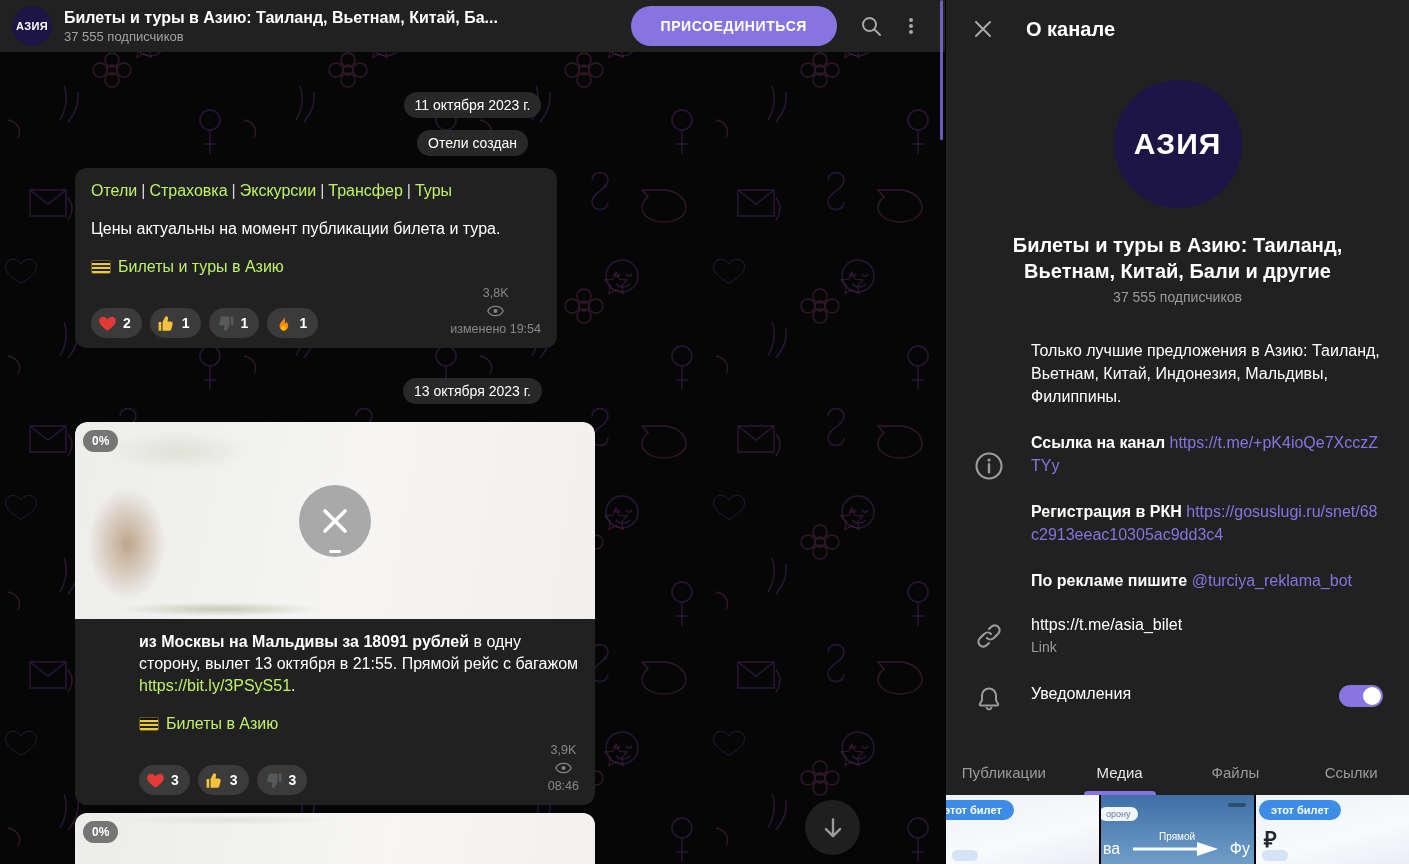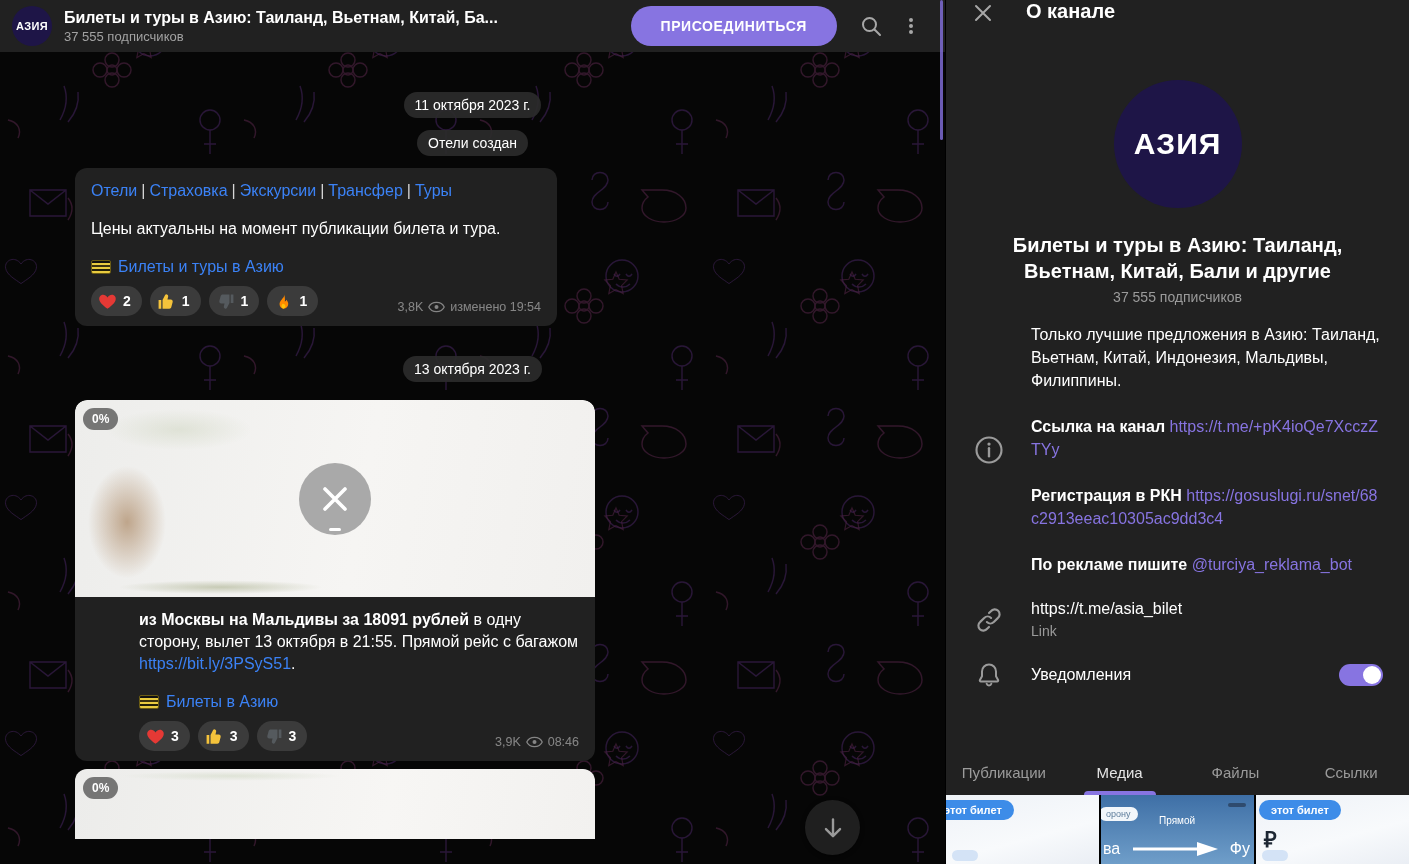--- a/index.html
+++ b/index.html
@@ -20,30 +20,30 @@
 
   .msgs { position:relative; z-index:2; padding:0 0 0 75px; }
   .center-row { display:flex; justify-content:center; margin-right:75px; }
   .pill-badge { display:inline-block; background:rgba(43,43,43,.92); color:#fff; font-size:14px; font-weight:500; padding:5px 11px; border-radius:14px; }
   .d1 { margin-top:40px; } .d2 { margin-top:12px; } .d3 { margin-top:30px; }
 
   .bubble { background:#212121; border-radius:12px; color:#fff; font-size:16px; }
   .b1 { width:482px; margin-top:12px; padding:12px 16px 10px; }
   .b2 { width:520px; margin-top:18px; overflow:hidden; }
   .line { line-height:22px; }
-  .links-line a, .chan a, .cap a { color:#3b82f6; text-decoration:none; }
+  .links-line a, .chan a, .cap a { color:#bef264; text-decoration:none; }
   .links-line .sep { color:#d6d6d6; margin:0 4px; }
   .body-line { margin-top:16px; }
   .chan { margin-top:18px; display:flex; align-items:center; gap:7px; }
   .ticket-emoji { width:20px; height:14px; border-radius:2px; flex:none;
     background:linear-gradient(#111 0 2px, #e9cb3f 2px 4px, #3a3110 4px 6px, #e9cb3f 6px 8px, #23200a 8px 10px, #e9cb3f 10px 14px); border:1px solid #6b5c14; }
   .react-row { margin-top:10px; display:flex; align-items:flex-end; gap:8px; }
   .react-pill { display:flex; align-items:center; gap:6px; background:#3b3b3b; border-radius:15px; height:30px; padding:0 11px 0 7px; cursor:pointer; }
   .react-pill b { color:#fff; font-size:14px; }
-  .msg-meta { margin-left:auto; display:flex; align-items:center; gap:5px; color:rgba(255,255,255,.45); font-size:12.5px; padding-bottom:2px; white-space:nowrap; }
+  .msg-meta { margin-left:auto; display:flex; align-items:center; gap:5px; color:rgba(255,255,255,.45); font-size:12.5px; padding-bottom:2px; white-space:nowrap;flex-direction:column; }
 
   .photo { position:relative; width:520px; height:197px; border-radius:12px 12px 0 0;
     background:
       radial-gradient(closest-side at 10% 62%, rgba(158,116,74,.6), rgba(158,116,74,0) 75%),
       radial-gradient(closest-side at 28% 95%, rgba(146,155,110,.45), rgba(146,155,110,0) 70%),
       radial-gradient(closest-side at 20% 15%, rgba(190,200,170,.35), rgba(190,200,170,0) 70%),
       linear-gradient(100deg,#ededeb,#f6f5f3 55%,#f1f0ee); }
   .photo3 { width:520px; height:70px; border-radius:12px 12px 0 0; margin-top:8px; position:relative;
     background:
       radial-gradient(closest-side at 12% 120%, rgba(170,150,110,.4), rgba(170,150,110,0) 75%),
@@ -53,55 +53,55 @@
   .cancel { position:absolute; left:50%; top:50%; width:72px; height:72px; margin:-36px 0 0 -36px; border:none; border-radius:50%; background:rgba(158,158,158,.88); cursor:pointer; }
   .cancel .dash { position:absolute; bottom:4px; left:50%; margin-left:-6px; width:12px; height:3px; border-radius:2px; background:#fff; }
   .cap-wrap { padding:12px 16px 10px;margin-left:48px; }
   .cap b { font-weight:bold; }
   .cap a { word-break:break-all; }
 
   .scroll-down { position:absolute; z-index:7; left:805px; top:800px; width:55px; height:55px; border:none; border-radius:50%; background:#1f1f1f; display:flex; align-items:center; justify-content:center; cursor:pointer; box-shadow:0 1px 4px rgba(0,0,0,.5); }
 
   
   .sidebar { width:464px; height:864px; background:#212121; border-left:1px solid #000; display:flex; flex-direction:column; flex:none; }
-  .sb-header { height:58px; display:flex; align-items:flex-start; padding:0 24px; flex:none; }
+  .sb-header { height:58px; display:flex; align-items:center; padding:0 24px; flex:none; }
   .sb-title { color:#fff; font-size:20px; font-weight:bold; margin-left:30px; }
   .sb-content { flex:1; overflow:hidden; }
   .avatar-lg { width:128px; height:128px; border-radius:50%; background:#1e1547; color:#fff; font-weight:bold; font-size:30px; letter-spacing:1px; display:flex; align-items:center; justify-content:center; margin:22px auto 0; cursor:pointer; }
   .sb-name { margin:24px auto 0; width:390px; text-align:center; color:#fff; font-size:20px; font-weight:bold; line-height:26px; }
   .sb-subs { margin-top:5px; text-align:center; color:#9b9b9b; font-size:14px; }
-  .sb-row { display:flex; margin-top:18px; }
+  .sb-row { display:flex; margin-top:34px; }
   .sb-icon-col { width:85px; flex:none; display:flex; justify-content:center; align-items:center; }
   .sb-row-body { flex:1; padding-right:24px; min-width:0; }
   .desc { color:#fff; font-size:16px; line-height:23px; }
   .desc p + p { margin-top:23px; }
   .desc a { color:#8774e1; text-decoration:none; word-break:break-all; }
   .sub-label { color:#9b9b9b; font-size:14px; margin-top:5px; }
   .row-compact { margin-top:24px; align-items:center; }
   .row-compact .sb-icon-col { align-items:center; }
   .link-main { color:#fff; font-size:16px; font-weight:500; }
-  .notif-row { margin-top:22px; align-items:center; }
+  .notif-row { margin-top:30px; align-items:flex-start; }
   .notif-label { color:#fff; font-size:16px; font-weight:500; flex:1; }
   .toggle { width:44px; height:22px; border-radius:12px; background:#8774e1; position:relative; margin-right:26px; cursor:pointer; flex:none; }
   .toggle .knob { position:absolute; right:2px; top:2px; width:18px; height:18px; border-radius:50%; background:#fff; }
 
   .sb-tabs { display:flex; height:46px; flex:none; }
   .sb-tab { flex:1; display:flex; align-items:center; justify-content:center; color:#9b9b9b; font-size:15px; font-weight:500; cursor:pointer; position:relative; }
   .sb-tab.active { color:#e5e5e5; }
   .sb-tab.active::after { content:""; position:absolute; bottom:0; left:50%; margin-left:-36px; width:72px; height:4px; border-radius:4px 4px 0 0; background:#8774e1; }
 
   .media-grid { height:69px; display:flex; gap:2px; background:#000; flex:none; overflow:hidden; }
   .thumb { flex:1; position:relative; overflow:hidden; cursor:pointer; }
   .t-light { background:linear-gradient(165deg,#eef2f7,#f8fafc 60%,#eaeef4); }
   .t-sky { background:linear-gradient(180deg,#3e6fa6,#6f9ec9); }
   .badge-blue { position:absolute; background:#3d8ce8; color:#fff; font-size:11px; font-weight:bold; padding:4px 12px; border-radius:13px; white-space:nowrap; }
   .t1 .badge-blue { top:5px; left:-14px; }
   .t3 .badge-blue { top:5px; left:3px; }
   .badge-white { position:absolute; top:12px; left:-2px; background:#f2f6fa; color:#5e7globalThis; color:#5e7d9b; font-size:9px; padding:2px 7px; border-radius:8px; }
-  .t2 .fly-label { position:absolute; top:20px; left:58px; color:#fff; font-size:10px; }
+  .t2 .fly-label { position:absolute; top:36px; left:58px; color:#fff; font-size:10px; }
   .t2 .city-l { position:absolute; top:45px; left:2px; color:#fff; font-size:16px; font-weight:500; }
   .t2 .city-r { position:absolute; top:45px; right:4px; color:#fff; font-size:16px; font-weight:500; }
   .t2 .scribble { position:absolute; top:8px; right:8px; width:18px; height:4px; background:rgba(30,40,60,.55); border-radius:2px; }
   .t3 .rub { position:absolute; top:28px; left:8px; color:#1d2733; font-size:22px; font-weight:bold; }
   .smudge { position:absolute; bottom:3px; left:6px; width:26px; height:11px; border-radius:8px; background:#cfe0f5; opacity:.9; }
 </style>
 </head>
 <body>
 
 <div class="app">

